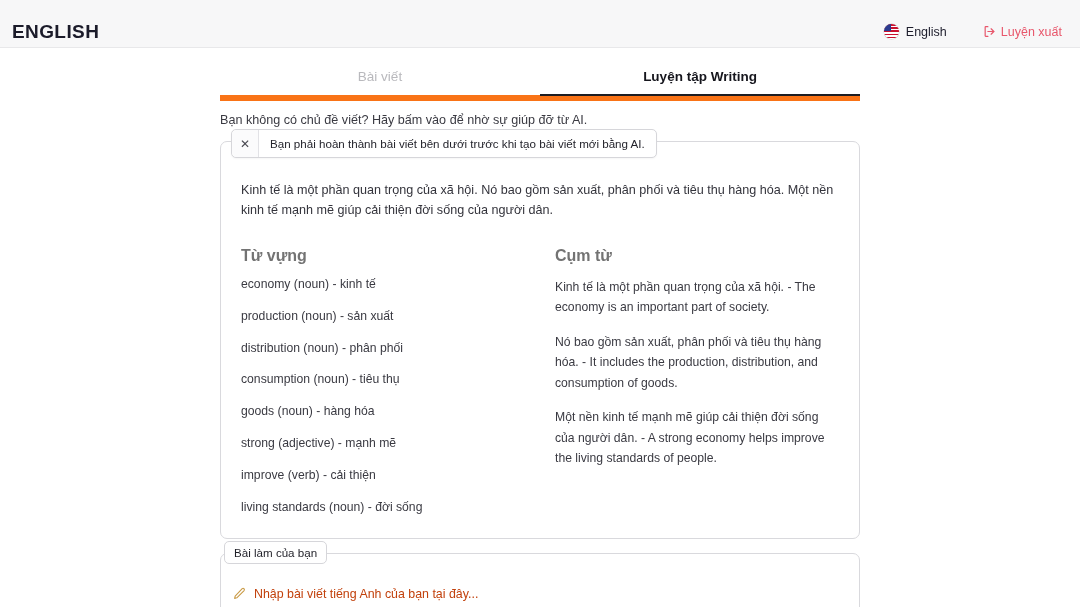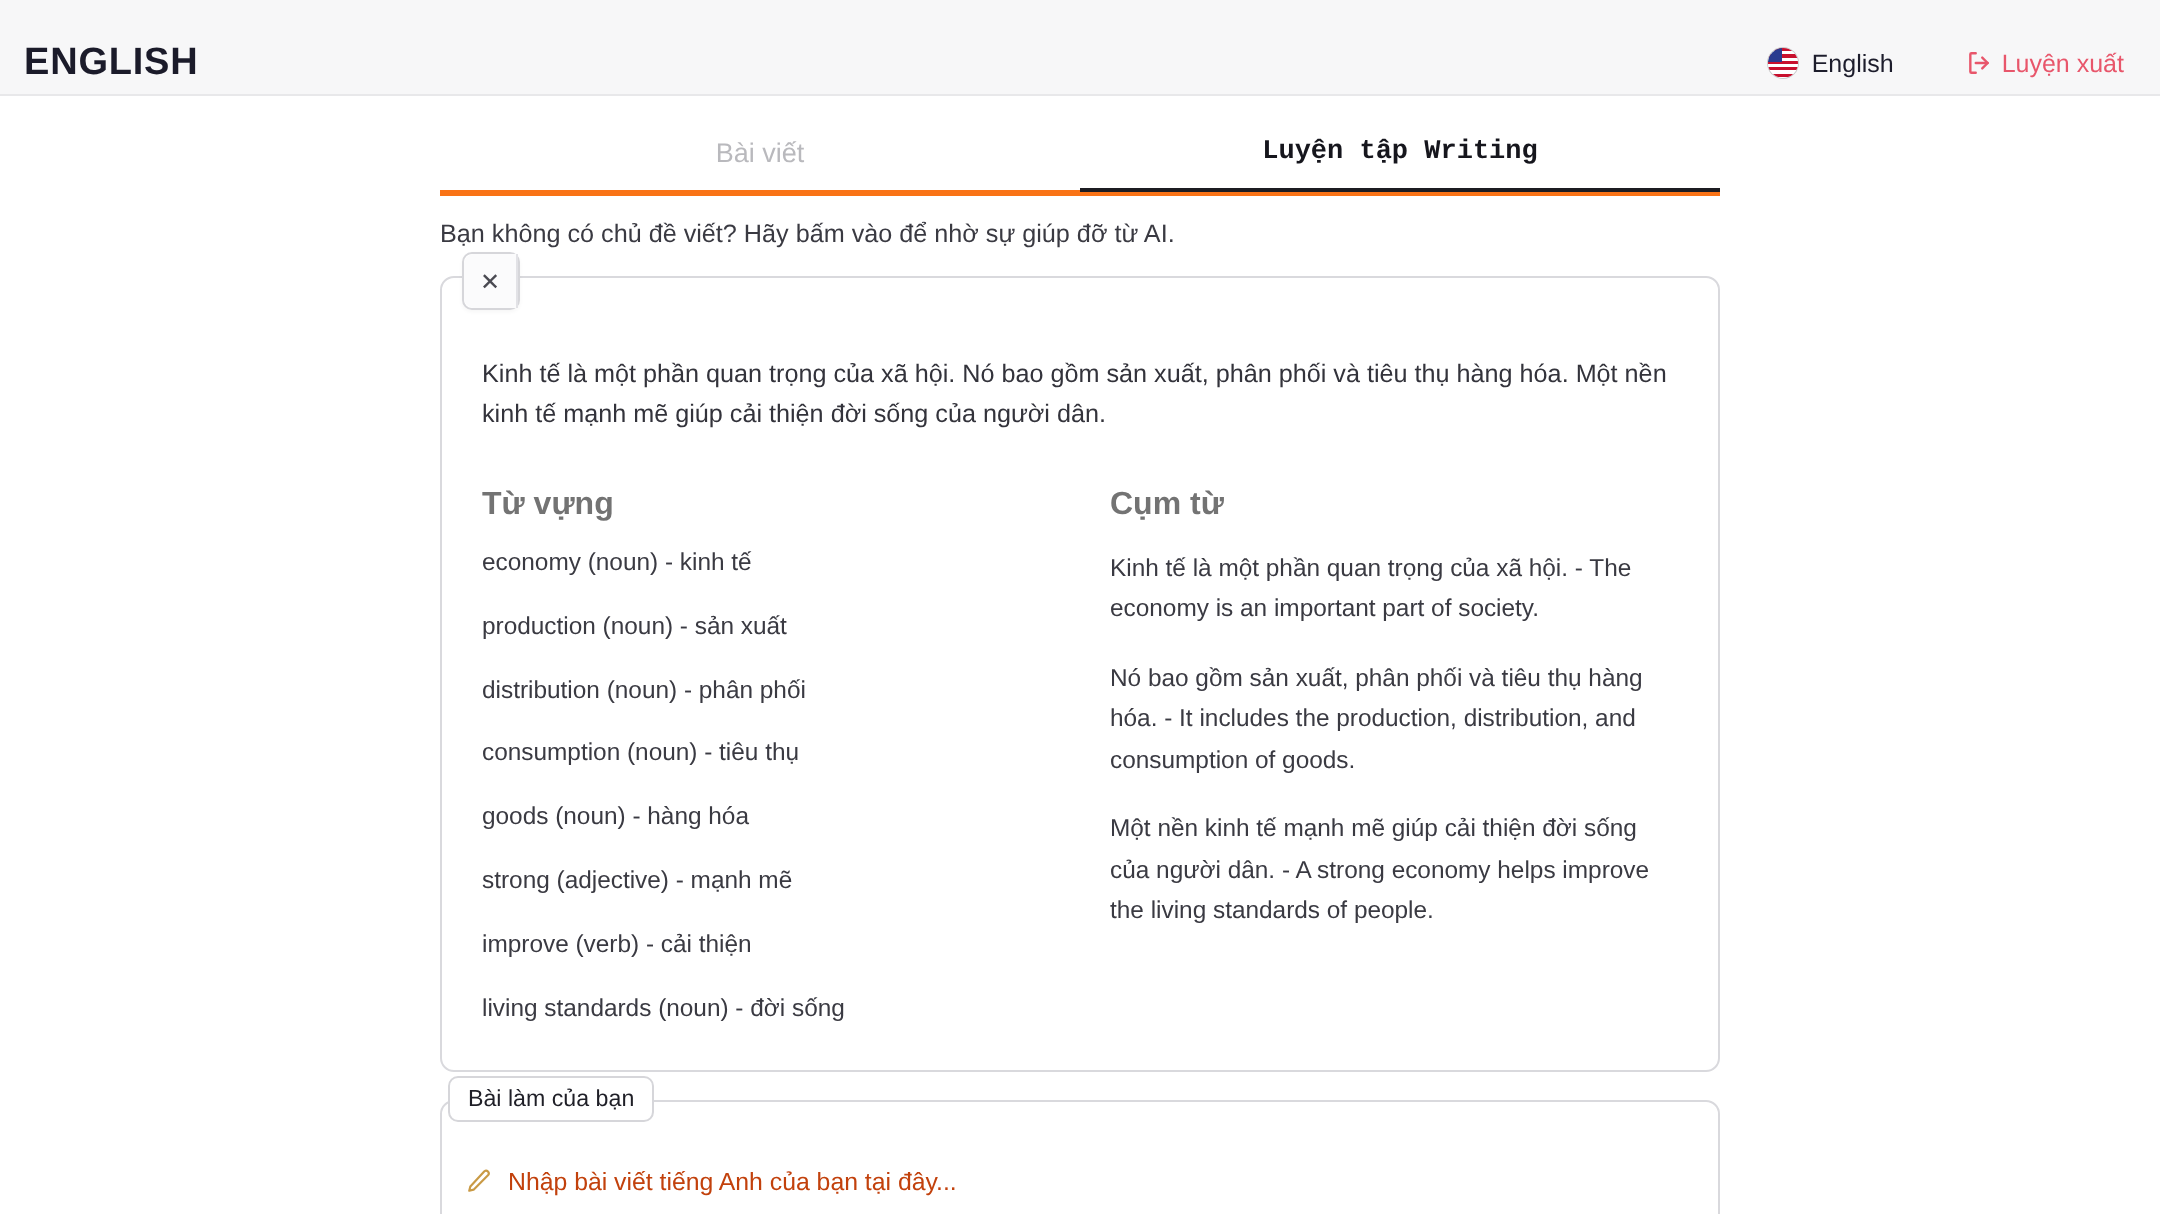--- a/index.html
+++ b/index.html
@@ -76,34 +76,33 @@
   .content {
     width: 640px;
     margin: 0 auto;
     margin-left: 220px;
   }
 
   
   .tabs {
     display: flex;
     margin-top: 12px;
-    border-bottom: 3px solid #f97316;
+    border-bottom: 6px solid #f97316;
   }
   .tab {
     flex: 1;
     text-align: center;
     padding: 9px 0 11px;
     font-size: 13.5px;
     color: #b9b9bd;
     position: relative;
   }
   .tab.active {
     color: #16161d;
     font-weight: bold;
-    font-family: Liberation Mono, monospace;
   }
   .tab.active::after {
     content: "";
     position: absolute;
     left: 0; right: 0; bottom: -1px;
     height: 2px;
     background: #1c1c22;
   }
 
   
@@ -253,20 +252,21 @@
     <div class="tabs">
       <div class="tab">Bài viết</div>
       <div class="tab active">Luyện tập Writing</div>
     </div>
 
     <div class="prompt-line">Bạn không có chủ đề viết? Hãy bấm vào để nhờ sự giúp đỡ từ AI.</div>
 
     <div class="card">
       <div class="alert">
         <div class="alert-close">✕</div>
+        <div class="alert-text">Bạn phải hoàn thành bài viết bên dưới trước khi tạo bài viết mới bằng AI.</div>
       </div>
 
       <div class="essay">Kinh tế là một phần quan trọng của xã hội. Nó bao gồm sản xuất, phân phối và tiêu thụ hàng hóa. Một nền kinh tế mạnh mẽ giúp cải thiện đời sống của người dân.</div>
 
       <div class="columns">
         <div class="col">
           <div class="col-title">Từ vựng</div>
           <div class="vocab-item">economy (noun) - kinh tế</div>
           <div class="vocab-item">production (noun) - sản xuất</div>
           <div class="vocab-item">distribution (noun) - phân phối</div>

